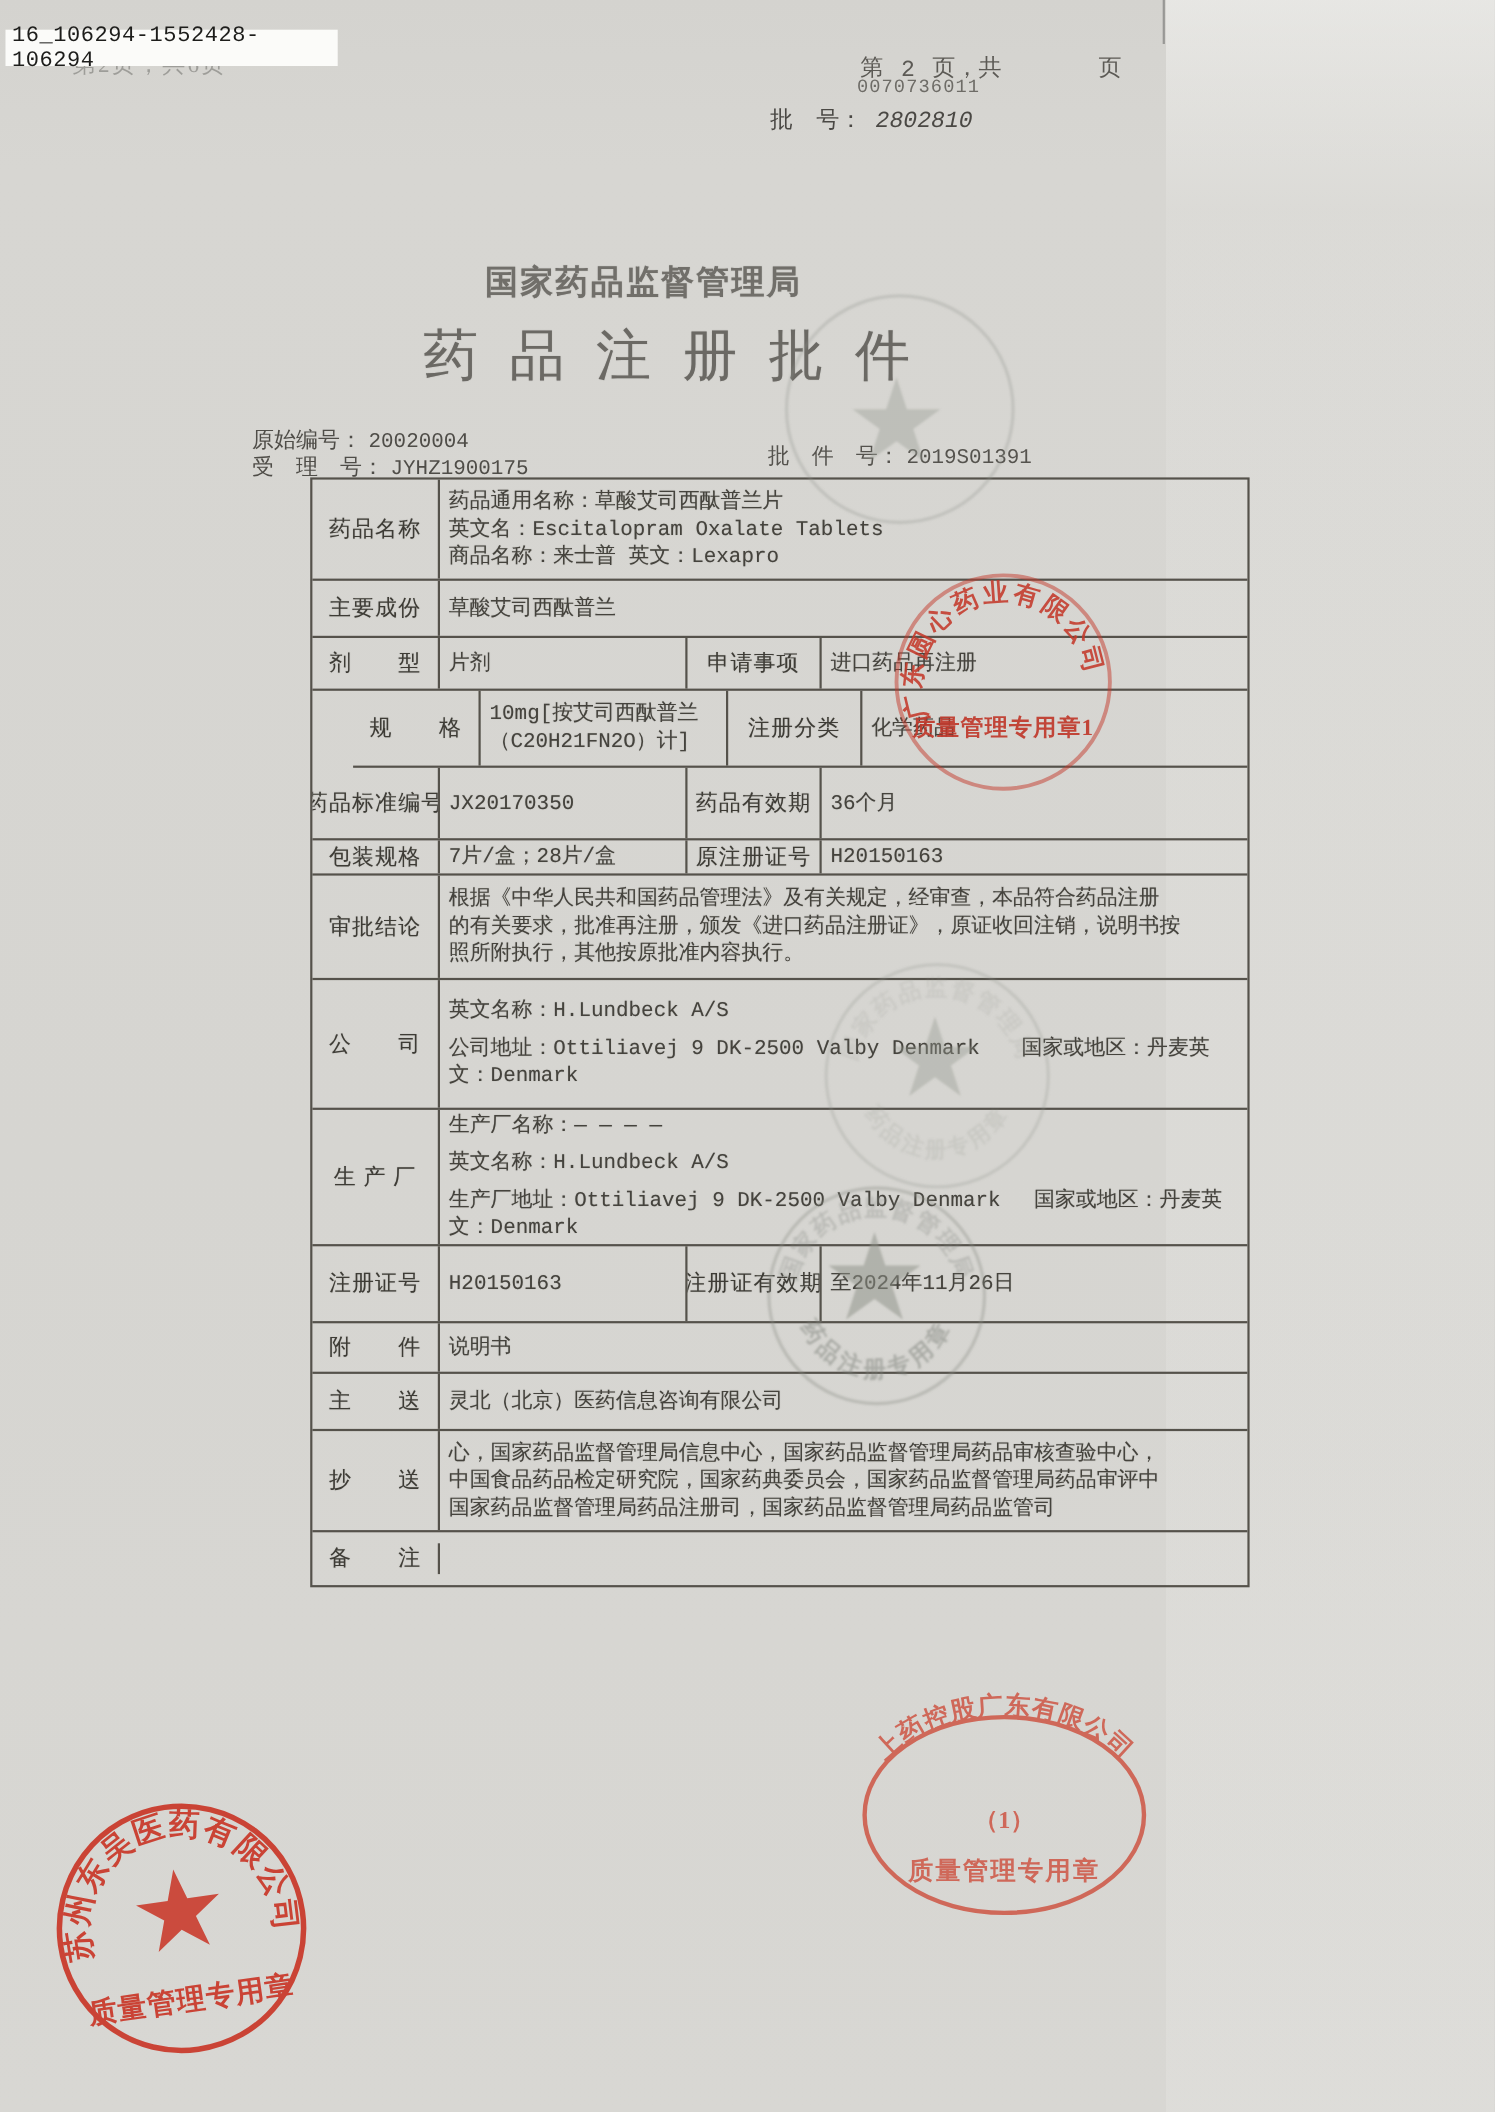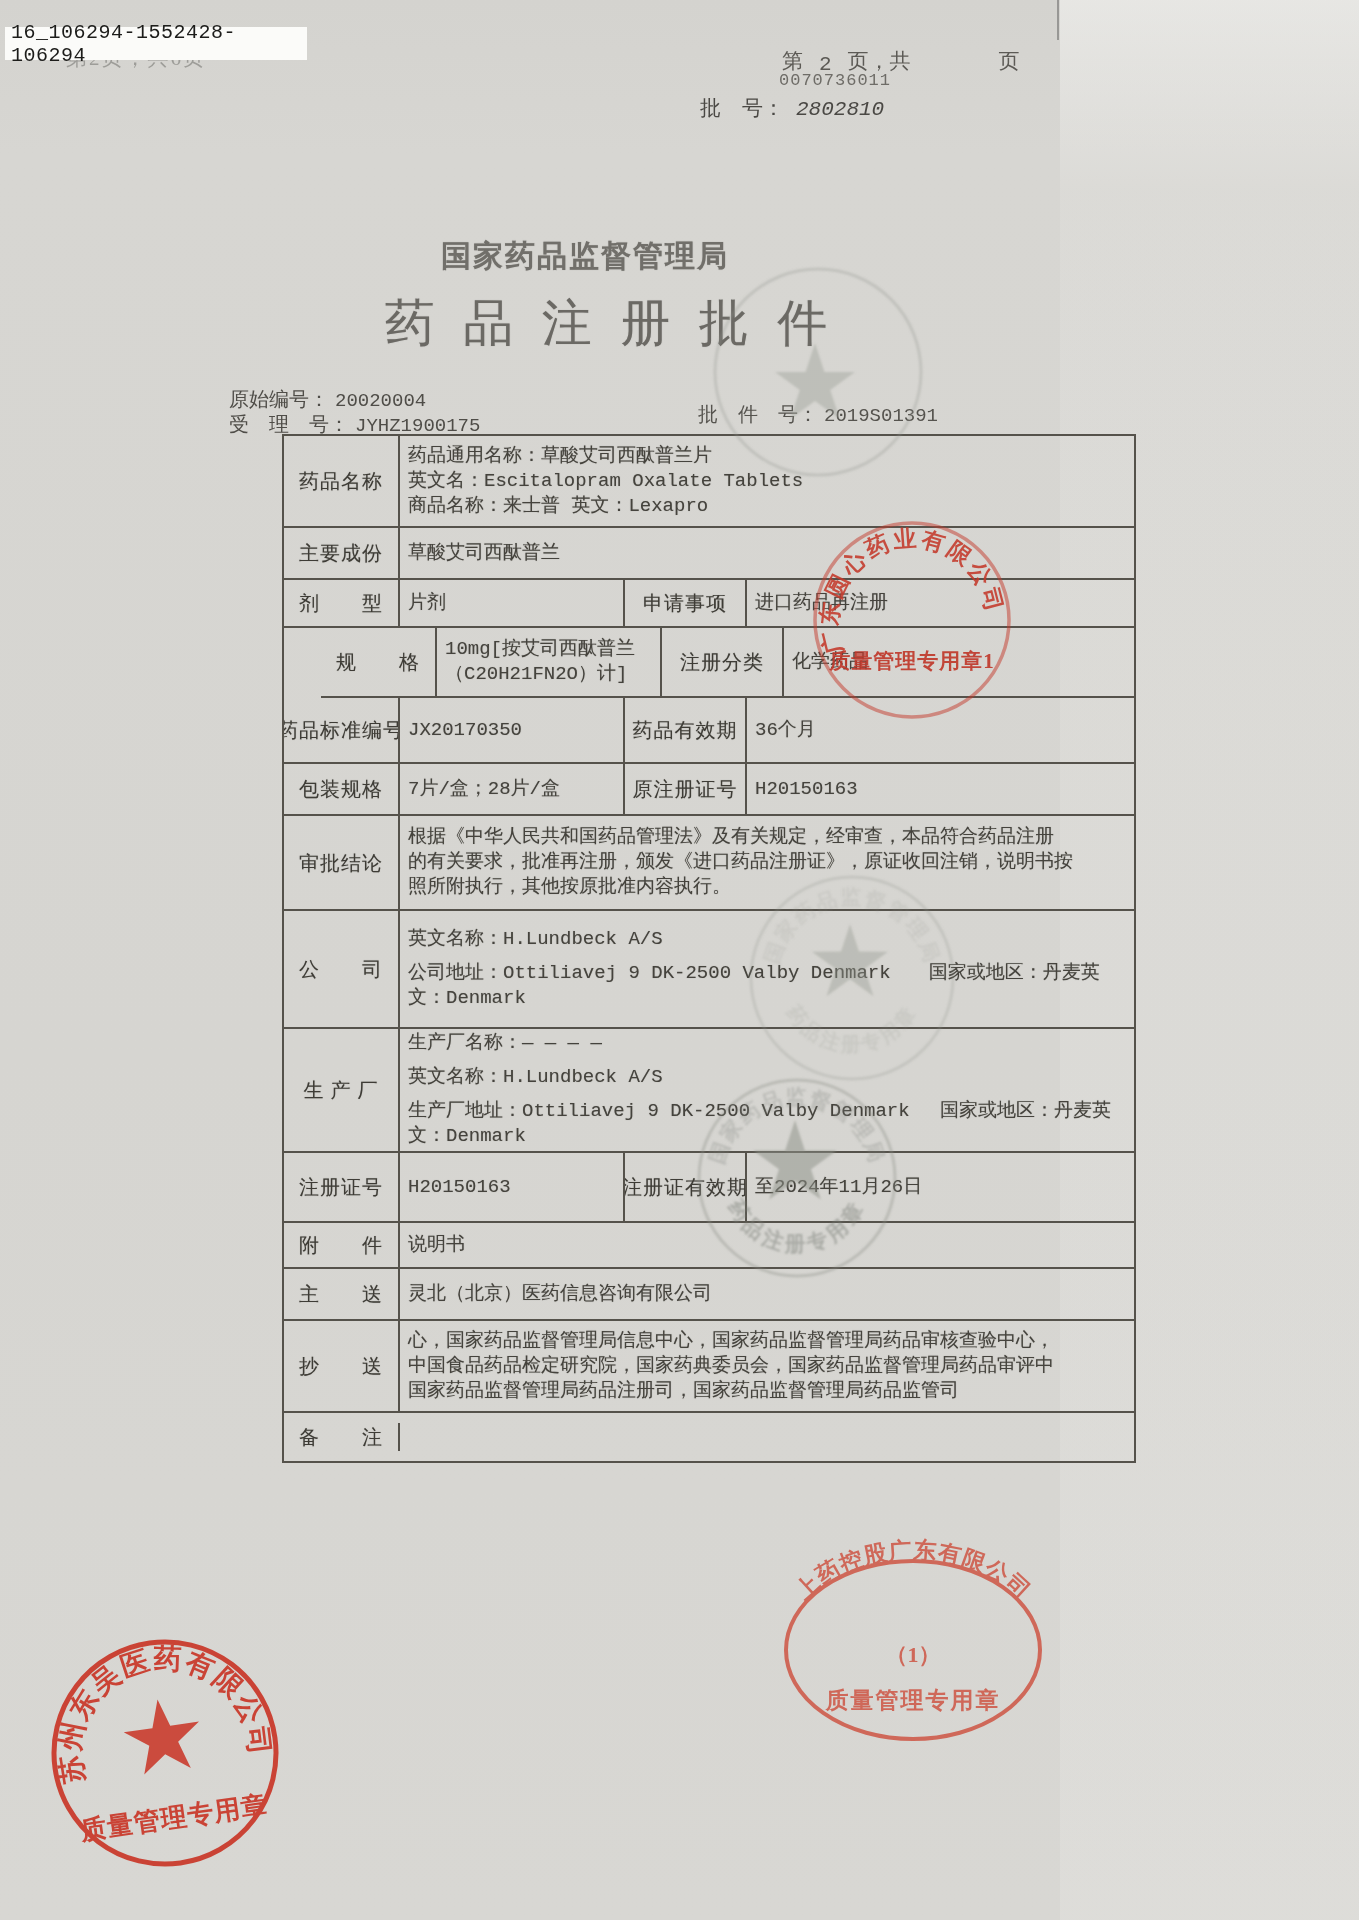--- a/index.html
+++ b/index.html
@@ -154,21 +154,21 @@
         <div class="cell content c1">
           <div class="line">JX20170350</div>
         </div>
         <div class="cell label-cell c2">
           <div class="line">药品有效期</div>
         </div>
         <div class="cell content c3">
           <div class="line">36个月</div>
         </div>
       </div>
-      <div class="trow" style="height: 52px;">
+      <div class="trow" style="height: 32px;">
         <div class="cell label-cell">
           <div class="line">包装规格</div>
         </div>
         <div class="cell content c1">
           <div class="line">7片/盒；28片/盒</div>
         </div>
         <div class="cell label-cell c2">
           <div class="line">原注册证号</div>
         </div>
         <div class="cell content c3">

